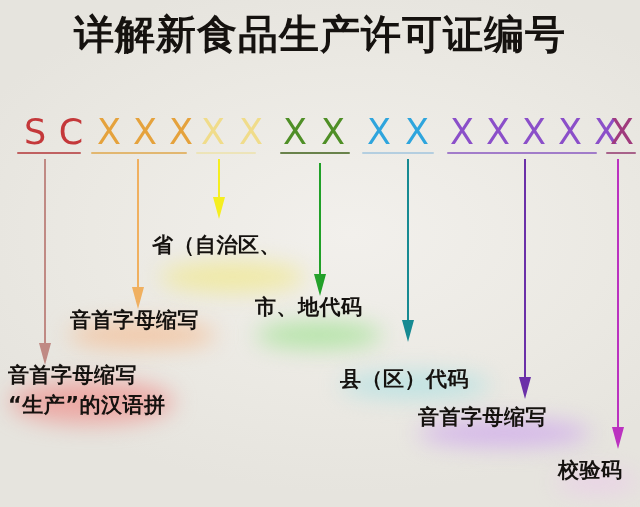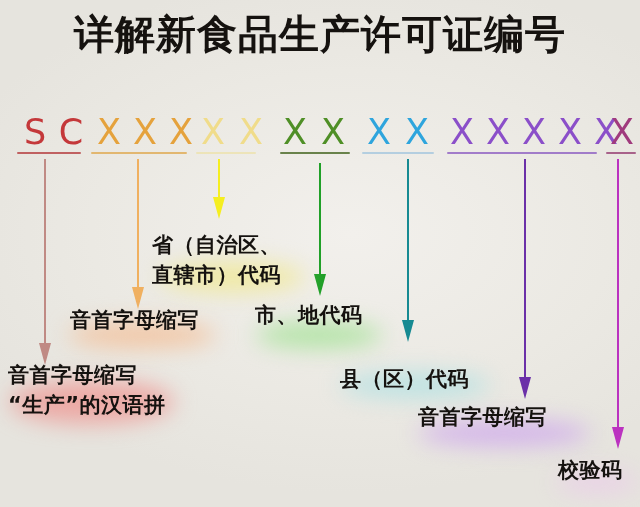--- a/index.html
+++ b/index.html
@@ -162,22 +162,22 @@
       <div class="arrow" style="left: 518px; top: 159px; height: 240px;">
         <div class="shaft" style="background: rgb(107, 48, 168);"></div>
         <div class="head" style="border-top: 22px solid rgb(107, 48, 168);"></div>
       </div>
       <div class="arrow" style="left: 611px; top: 159px; height: 290px;">
         <div class="shaft" style="background: rgb(187, 50, 192);"></div>
         <div class="head" style="border-top: 22px solid rgb(187, 50, 192);"></div>
       </div>
     </div>
   <div id="label-layer">
-      <div class="label" style="left: 152px; top: 222px; margin-top: 8px;"><div>省（自治区、</div><div>直辖市）代码</div></div>
+      <div class="label" style="left: 152px; top: 222px; margin-top: 8px;"><div>省（自治区、</div></div>
       <div class="label" style="left: 70px; top: 305px;"><div>音首字母缩写</div></div>
-      <div class="label" style="left: 255px; top: 300px;"><div>市、地代码</div></div>
+      <div class="label" style="left: 255px; top: 292px;"><div>市、地代码</div></div>
       <div class="label" style="left: 8px; top: 360px;"><div>音首字母缩写</div><div>“生产”的汉语拼</div></div>
       <div class="label" style="left: 340px; top: 355px; margin-top: 9px;"><div>县（区）代码</div></div>
       <div class="label" style="left: 418px; top: 402px;"><div>音首字母缩写</div></div>
       <div class="label" style="left: 558px; top: 455px;"><div>校验码</div></div>
     </div>
 
 </div>
 
 </body></html>

